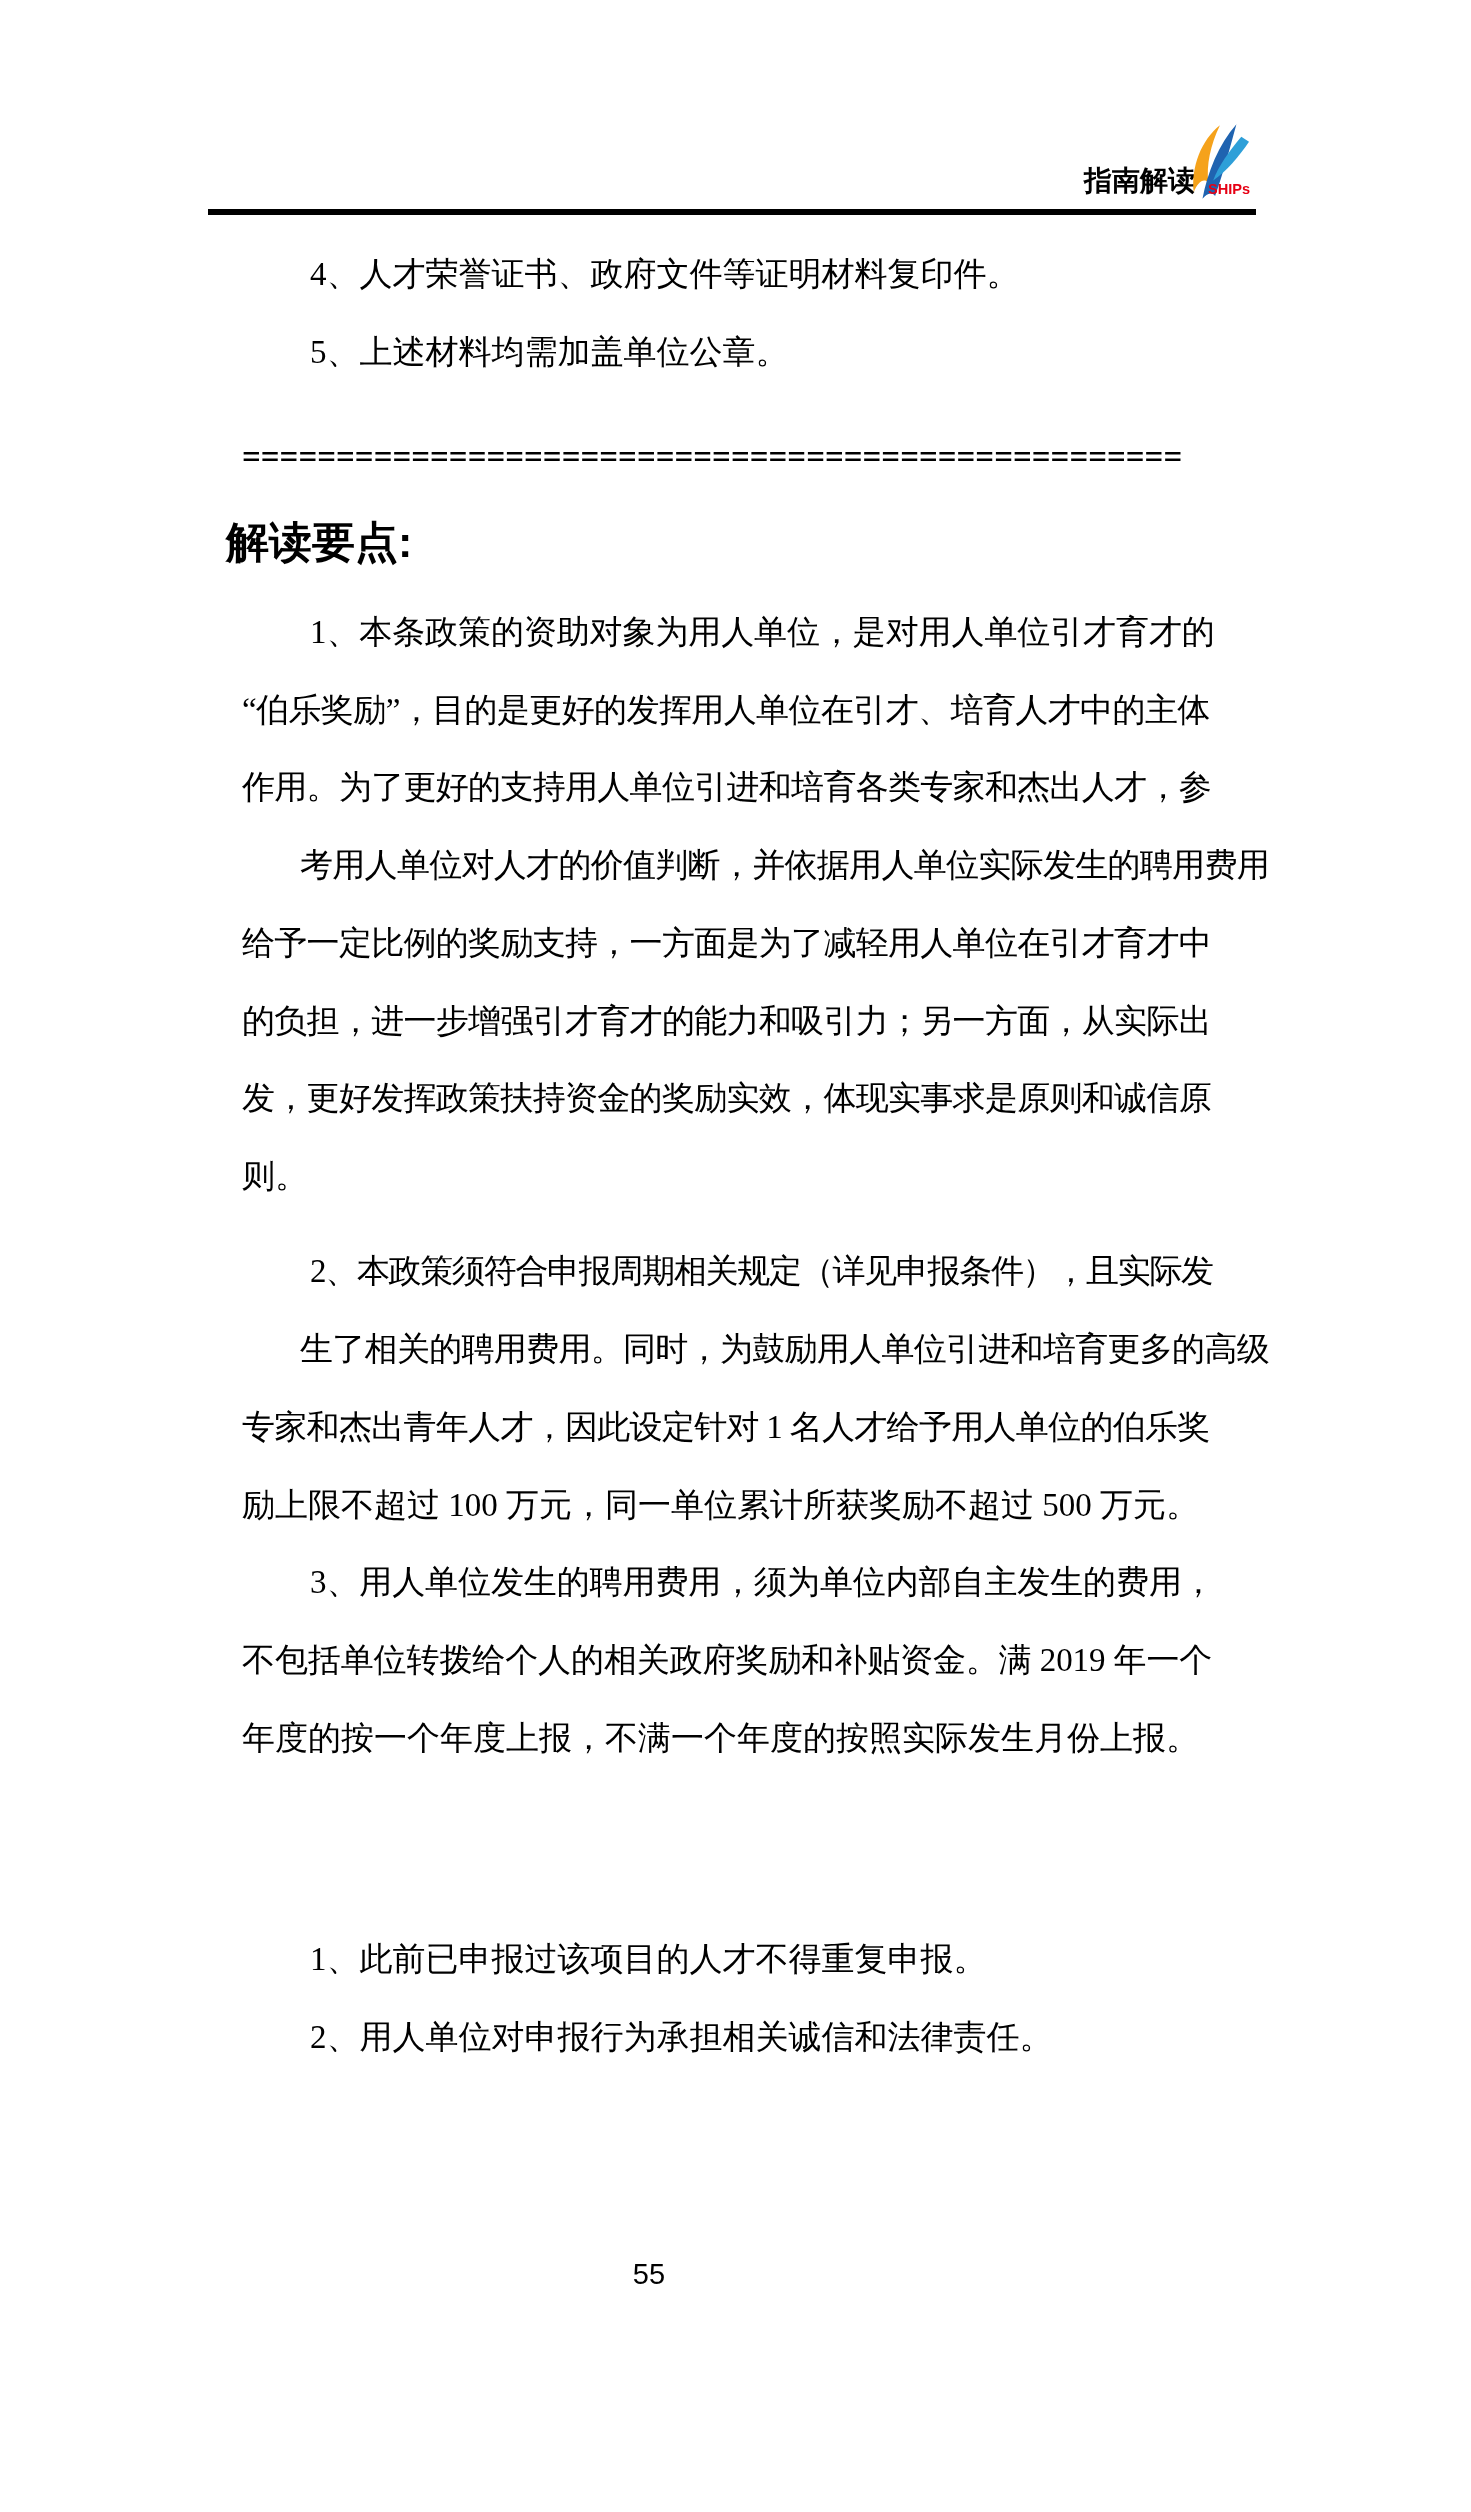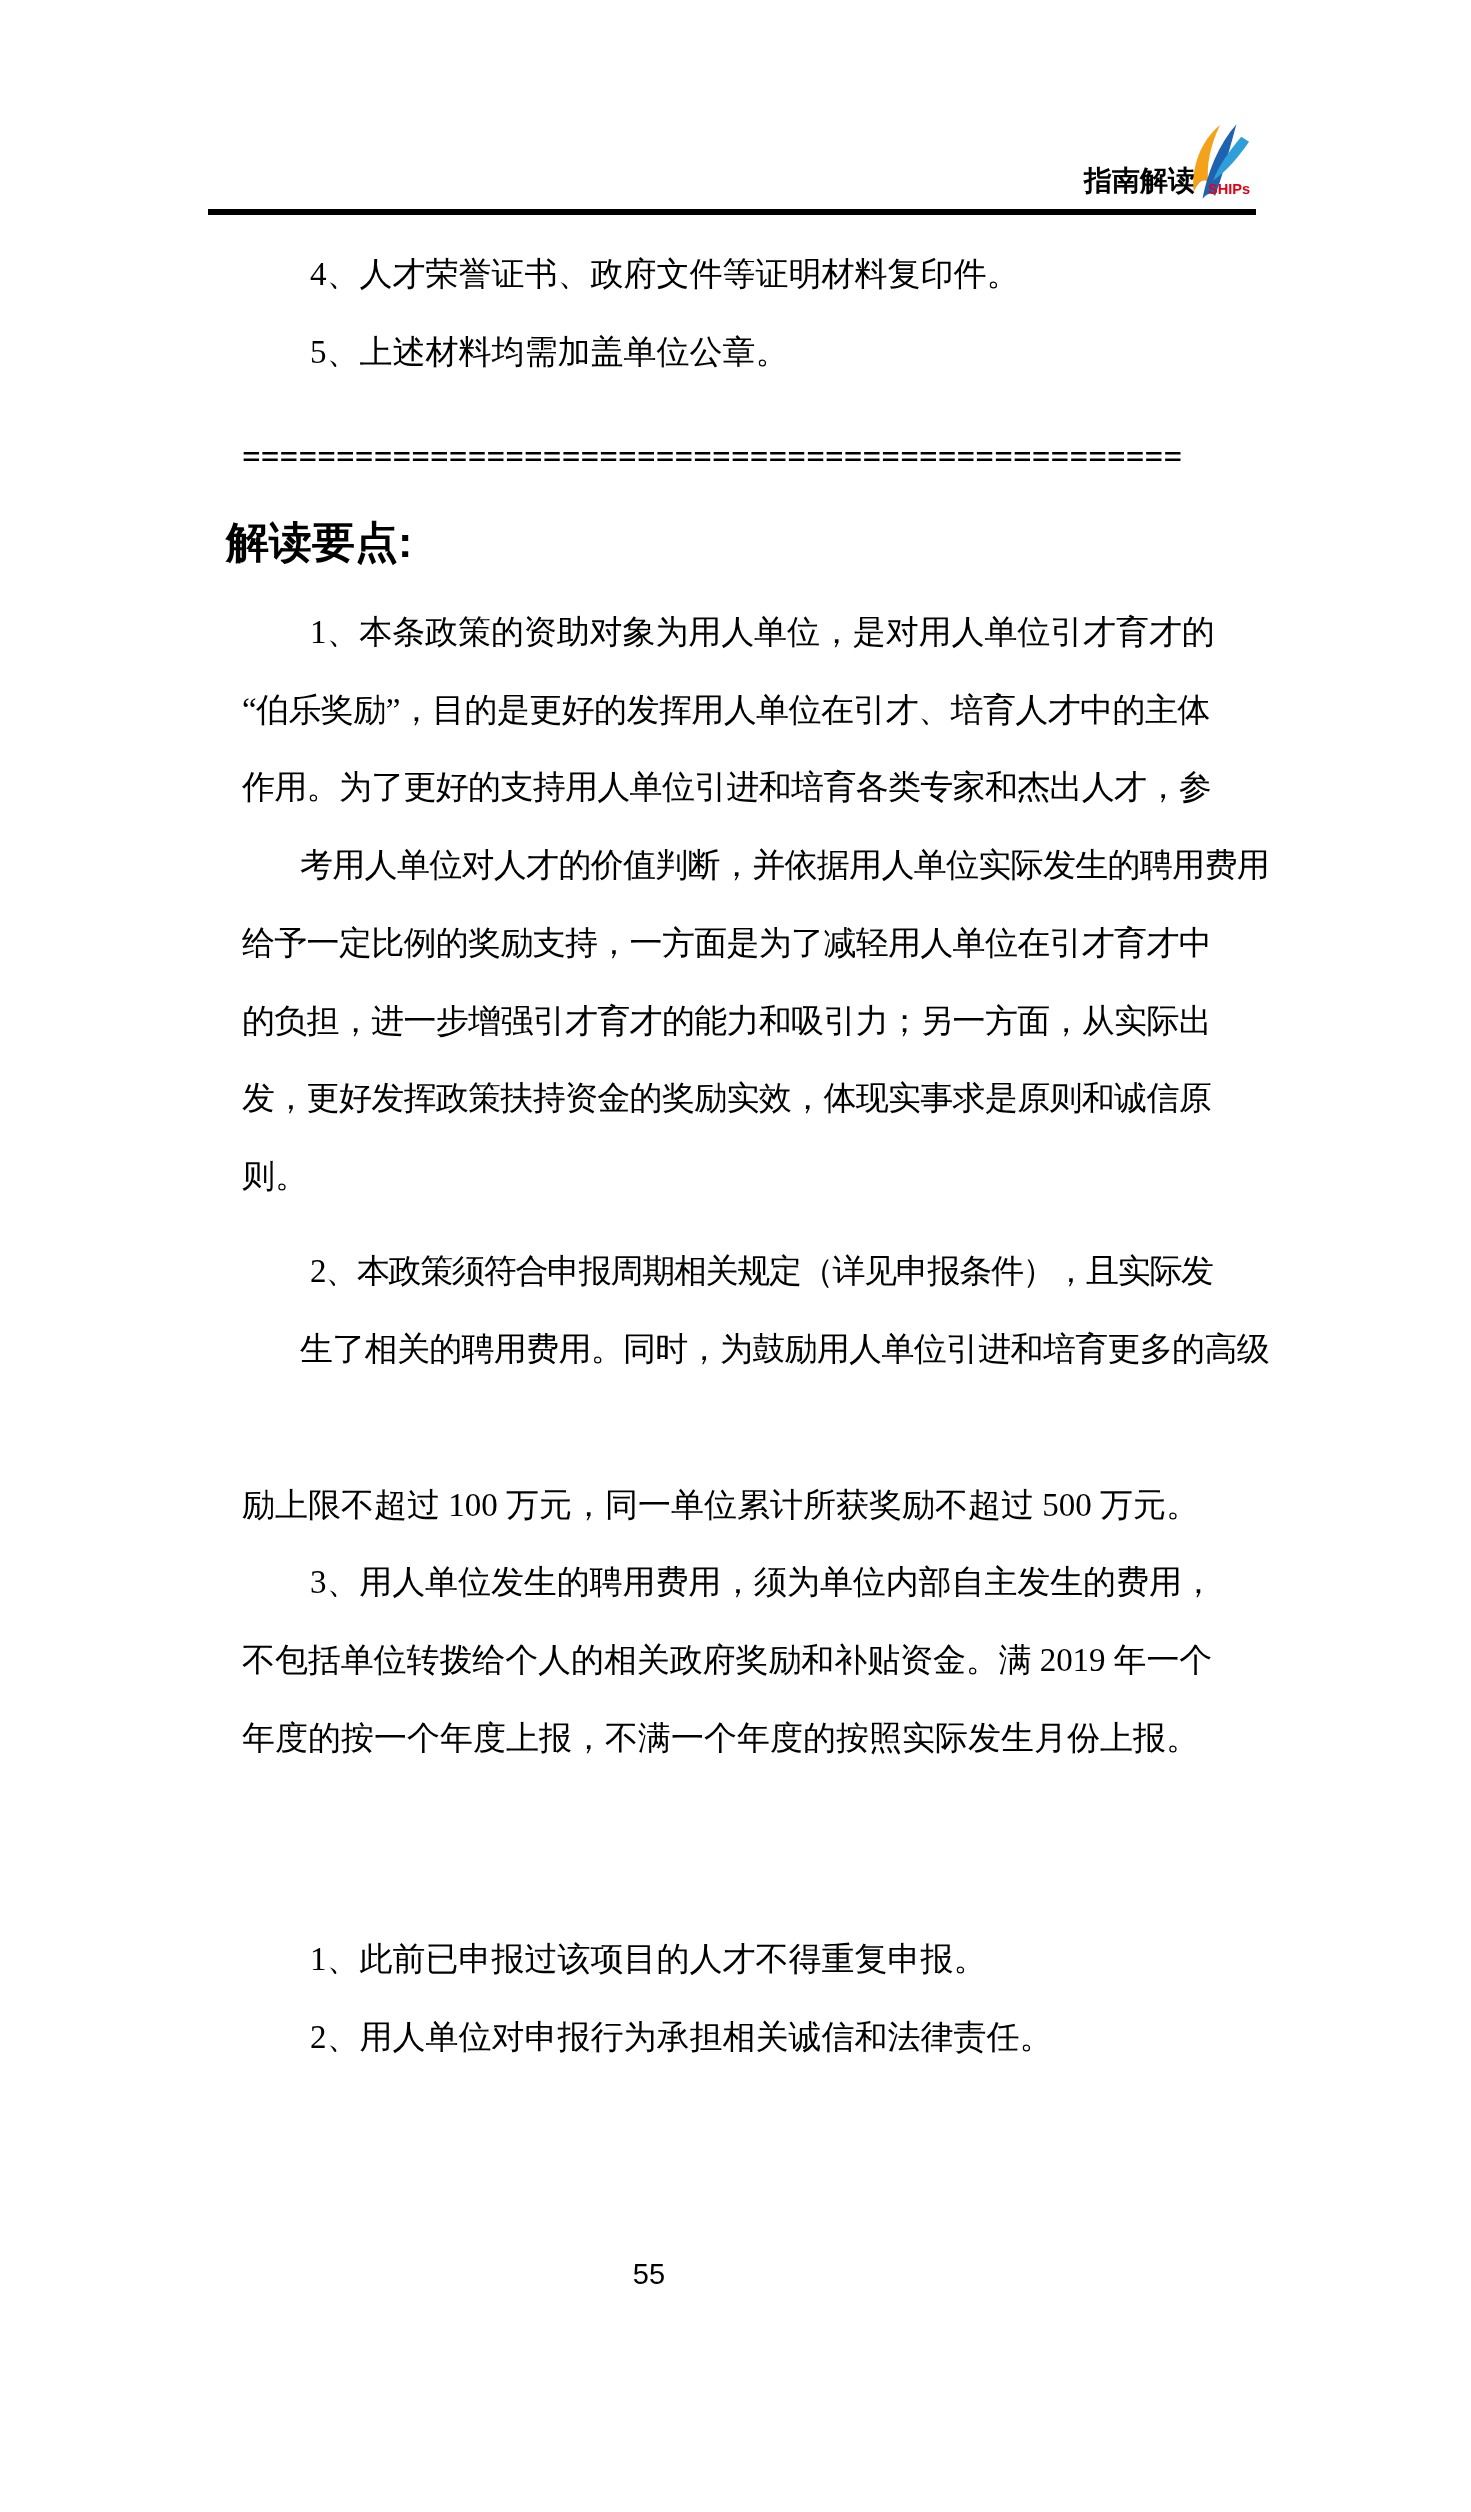--- a/index.html
+++ b/index.html
@@ -78,20 +78,21 @@
   <div class="bl fill" style="top: 671px; letter-spacing: -0.6px;">“伯乐奖励”，目的是更好的发挥用人单位在引才、培育人才中的主体</div>
   <div class="bl fill" style="top: 748px; letter-spacing: -0.7px;">作用。为了更好的支持用人单位引进和培育各类专家和杰出人才，参</div>
   <div class="bl fill" style="top: 826px; letter-spacing: -0.7px; text-align: right;">考用人单位对人才的价值判断，并依据用人单位实际发生的聘用费用</div>
   <div class="bl fill" style="top: 904px; letter-spacing: -0.7px;">给予一定比例的奖励支持，一方面是为了减轻用人单位在引才育才中</div>
   <div class="bl fill" style="top: 982px; letter-spacing: -0.7px;">的负担，进一步增强引才育才的能力和吸引力；另一方面，从实际出</div>
   <div class="bl fill" style="top: 1059px; letter-spacing: -0.7px;">发，更好发挥政策扶持资金的奖励实效，体现实事求是原则和诚信原</div>
   <div class="bl" style="top:1137px">则。</div>
 
   <div class="bl indent fill" style="top: 1232px; letter-spacing: -1.3px;">2、本政策须符合申报周期相关规定（详见申报条件），且实际发</div>
   <div class="bl fill" style="top: 1310px; letter-spacing: -0.7px; text-align: right;">生了相关的聘用费用。同时，为鼓励用人单位引进和培育更多的高级</div>
+  <div class="bl fill" style="top: 1388px; letter-spacing: -0.7px;">专家和杰出青年人才，因此设定针对 1 名人才给予用人单位的伯乐奖</div>
   <div class="bl" style="top:1466px">励上限不超过 100 万元，同一单位累计所获奖励不超过 500 万元。</div>
 
   <div class="bl indent fill" style="top: 1543px; letter-spacing: -0.1px;">3、用人单位发生的聘用费用，须为单位内部自主发生的费用，</div>
   <div class="bl fill" style="top: 1621px; letter-spacing: -0.1px;">不包括单位转拨给个人的相关政府奖励和补贴资金。满 2019 年一个</div>
   <div class="bl" style="top:1699px">年度的按一个年度上报，不满一个年度的按照实际发生月份上报。</div>
 
   <div class="bl indent" style="top:1920px">1、此前已申报过该项目的人才不得重复申报。</div>
   <div class="bl indent" style="top:1998px">2、用人单位对申报行为承担相关诚信和法律责任。</div>
 
   <div class="page-number">55</div>

